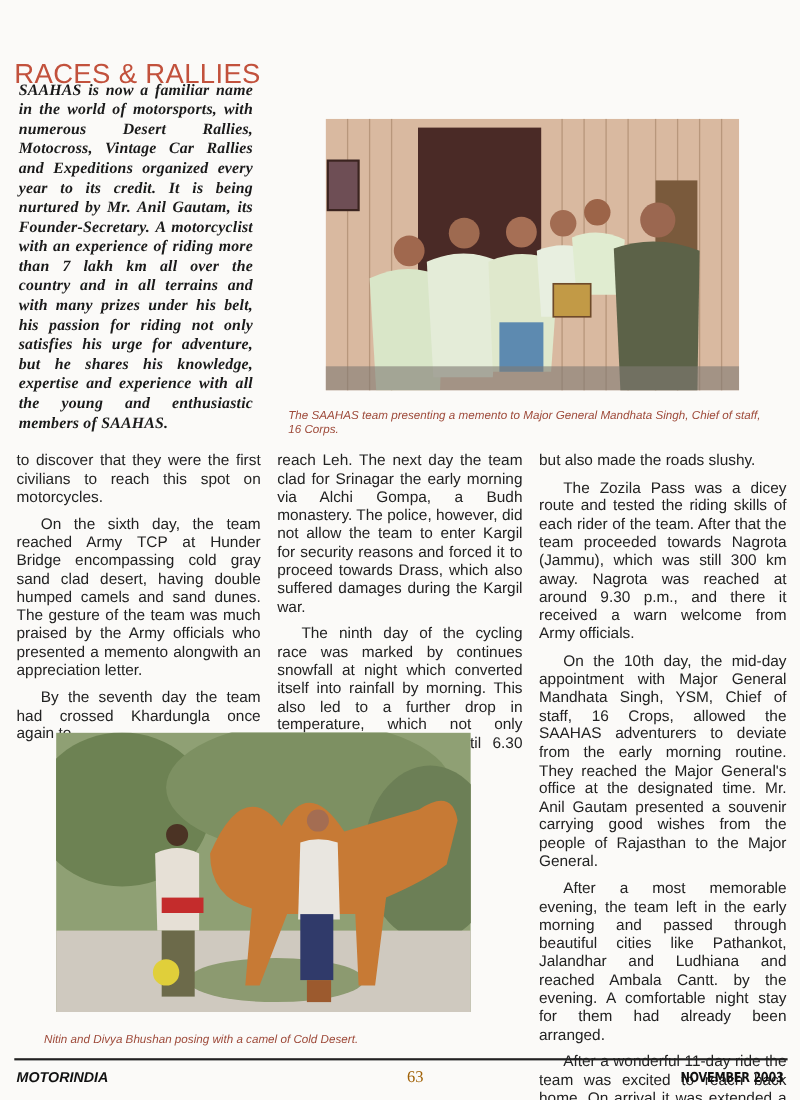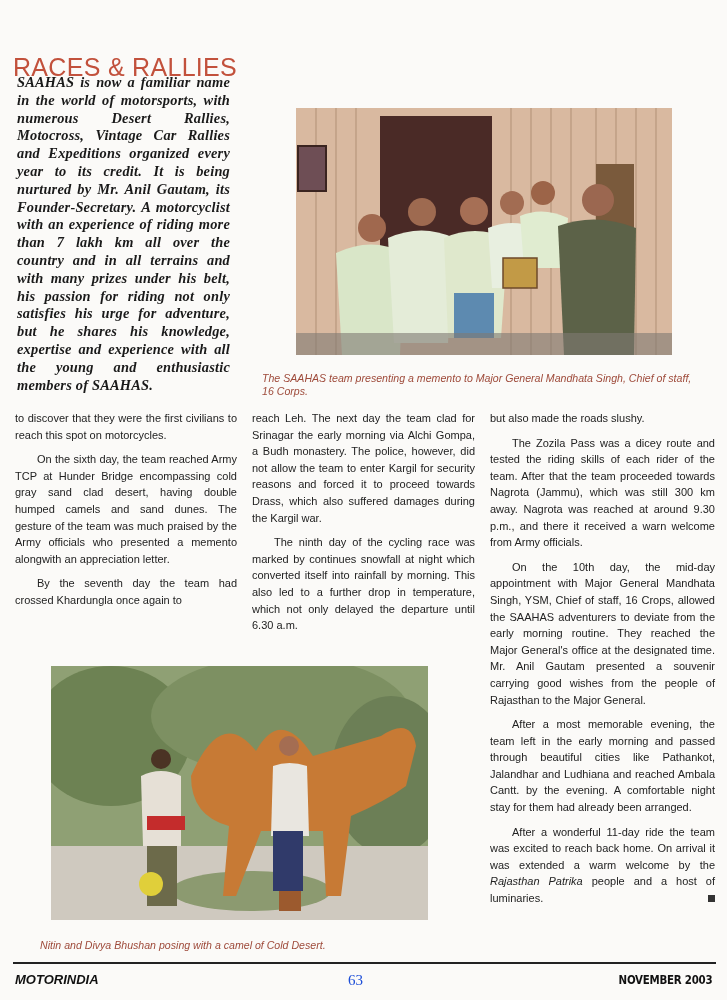--- a/index.html
+++ b/index.html
@@ -24,43 +24,43 @@
   }
   .photo1 { left:296px; top:108px; width:376px; height:247px; }
   .photo2 { left:51px; top:666px; width:377px; height:254px; }
   .caption {
     position:absolute; color:#9e4a3a; font-style:italic; text-align:left;
     font-size:10.6px; line-height:13px; font-family:"Liberation Sans", sans-serif;
   }
   .caption1 { left:262px; top:372px; width:436px; }
   .caption2 { left:40px; top:939px; width:400px; }
   .col {
-    position:absolute; font-size:11px; line-height:16.6px;
+    position:absolute; font-size:14px; line-height:16.6px;
     text-align:justify; color:#222;
   }
   .col p { margin:0 0 8px 0; }
   .col p.indent { text-indent:22px; }
   .col1 { left:15px; top:410px; width:222px; }
   .col2 { left:252px; top:410px; width:223px; }
   .col3 { left:490px; top:410px; width:225px; }
   .end-mark {
     display:inline-block; width:7px; height:7px; background:#333;
     float:right; margin-top:5px;
   }
   .rule {
     position:absolute; left:13px; top:962px; width:703px; height:2px;
     background:#222;
   }
   .footer-left {
     position:absolute; left:15px; top:972px; font-weight:bold; font-style:italic;
     font-size:13px; color:#111;
   }
   .footer-center {
-    position:absolute; left:348px; top:972px; font-family:"Liberation Serif", serif;
-    font-size:15px; color:#1d4ed8;
+    position:absolute; left:370px; top:972px; font-family:"Liberation Serif", serif;
+    font-size:15px; color:#a16207;
   }
   .footer-right {
     position:absolute; right:15px; top:972px; font-weight:bold;
     font-size:12.5px; letter-spacing:-0.3px; color:#111;
     font-family:"DejaVu Sans", sans-serif; transform:scaleX(0.82); transform-origin:right;
   }
 </style>
 </head>
 <body>
 

